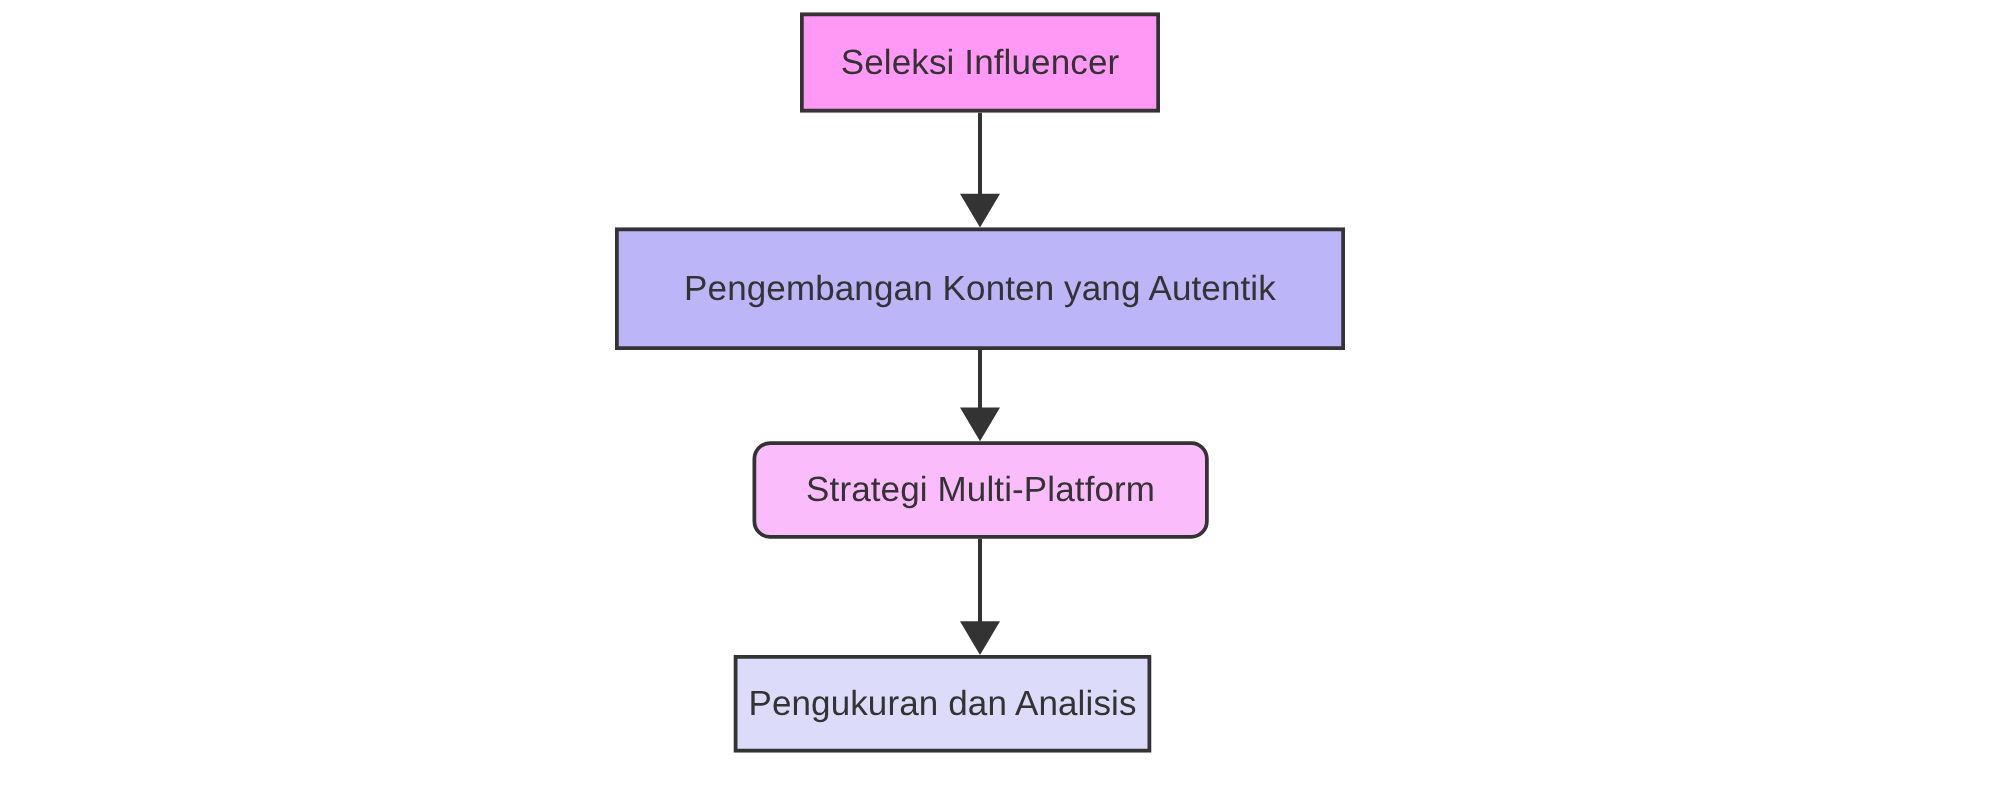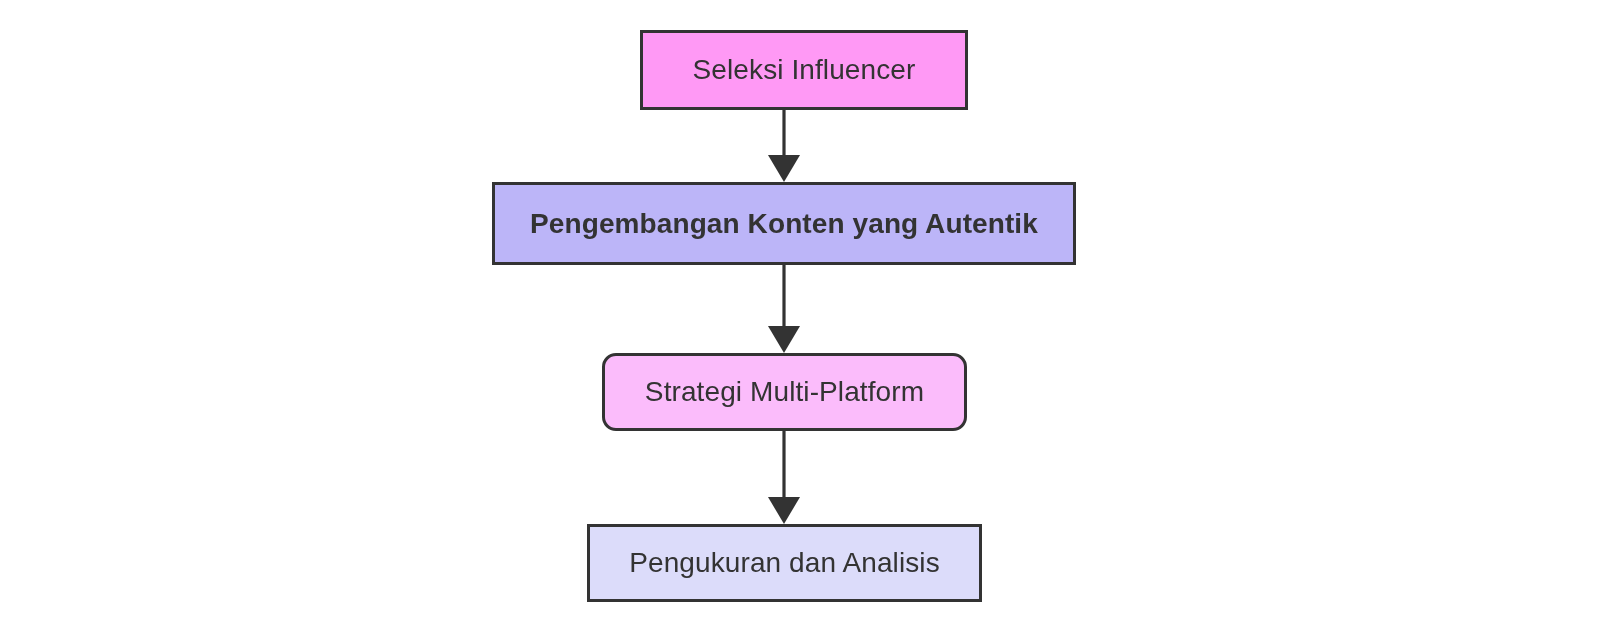--- a/index.html
+++ b/index.html
@@ -69,29 +69,29 @@
     <g>
       <line class="edge-line" x1="784" y1="261" x2="784" y2="337" style="stroke: rgb(51, 51, 51);"></line>
       <polygon class="edge-head" points="784,353 768,326 800,326" style="fill: rgb(51, 51, 51);"></polygon>
     </g>
     <g>
       <line class="edge-line" x1="784" y1="431" x2="784" y2="508" style="stroke: rgb(51, 51, 51);"></line>
       <polygon class="edge-head" points="784,524 768,497 800,497" style="fill: rgb(51, 51, 51);"></polygon>
     </g>
   </svg>
 
-  <div class="node" id="node-1" style="left: 640px; top: 10px; width: 328px; height: 80px; background: rgb(255, 153, 245); border-color: rgb(51, 51, 51); color: rgb(51, 51, 51); margin-top: 20px;">
+  <div class="node" id="node-1" style="left: 640px; top: 10px; width: 288px; height: 80px; background: rgb(255, 153, 245); border-color: rgb(51, 51, 51); color: rgb(51, 51, 51);">
     <span class="node-label">Seleksi Influencer</span>
   </div>
 
-  <div class="node" id="node-2" style="left: 492px; top: 182px; width: 584px; height: 83px; background: rgb(188, 181, 248); border-color: rgb(51, 51, 51); color: rgb(51, 51, 51); font-weight: bold;">
+  <div class="node" id="node-2" style="left: 492px; top: 182px; width: 584px; height: 98px; background: rgb(188, 181, 248); border-color: rgb(51, 51, 51); color: rgb(51, 51, 51);">
     <span class="node-label">Pengembangan Konten yang Autentik</span>
   </div>
 
   <div class="node" id="node-3" style="left: 602px; top: 353px; width: 365px; height: 78px; background: rgb(251, 188, 251); border-color: rgb(51, 51, 51); color: rgb(51, 51, 51); border-radius: 14px;">
     <span class="node-label">Strategi Multi-Platform</span>
   </div>
 
-  <div class="node" id="node-4" style="left: 587px; top: 524px; width: 395px; height: 78px; background: rgb(220, 220, 250); border-color: rgb(51, 51, 51); color: rgb(51, 51, 51); text-align: right;">
+  <div class="node" id="node-4" style="left: 587px; top: 524px; width: 334px; height: 78px; background: rgb(220, 220, 250); border-color: rgb(51, 51, 51); color: rgb(51, 51, 51); text-align: right;">
     <span class="node-label">Pengukuran dan Analisis</span>
   </div>
 
 </div>
 
 </body></html>

